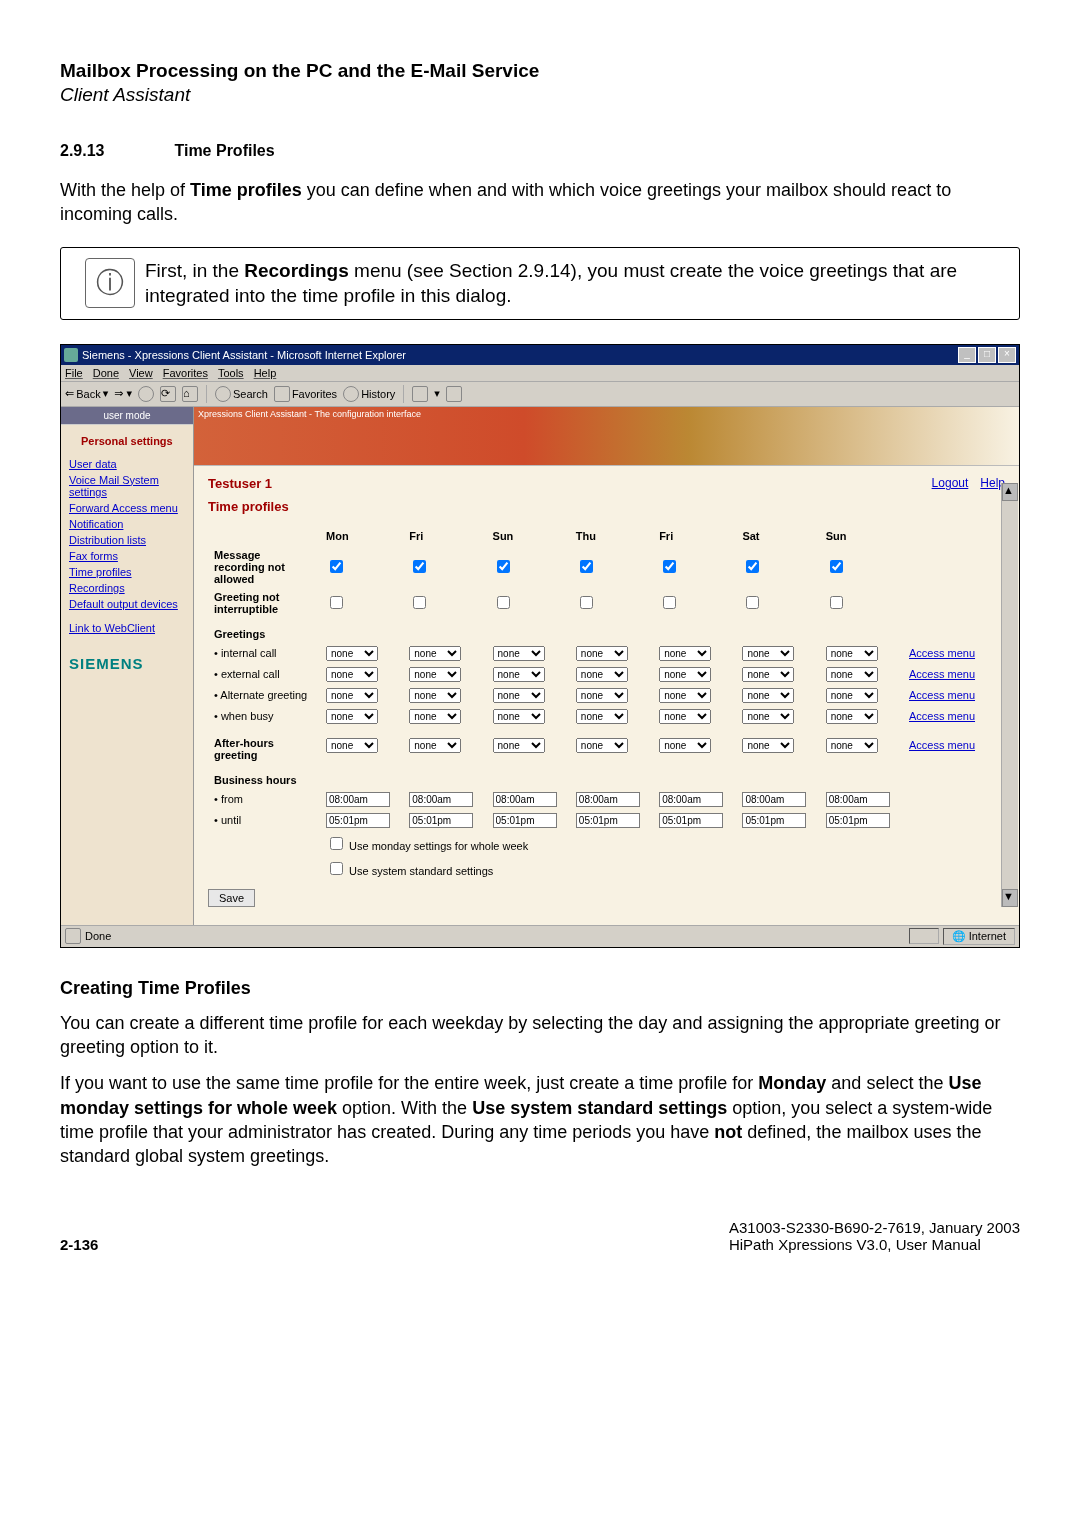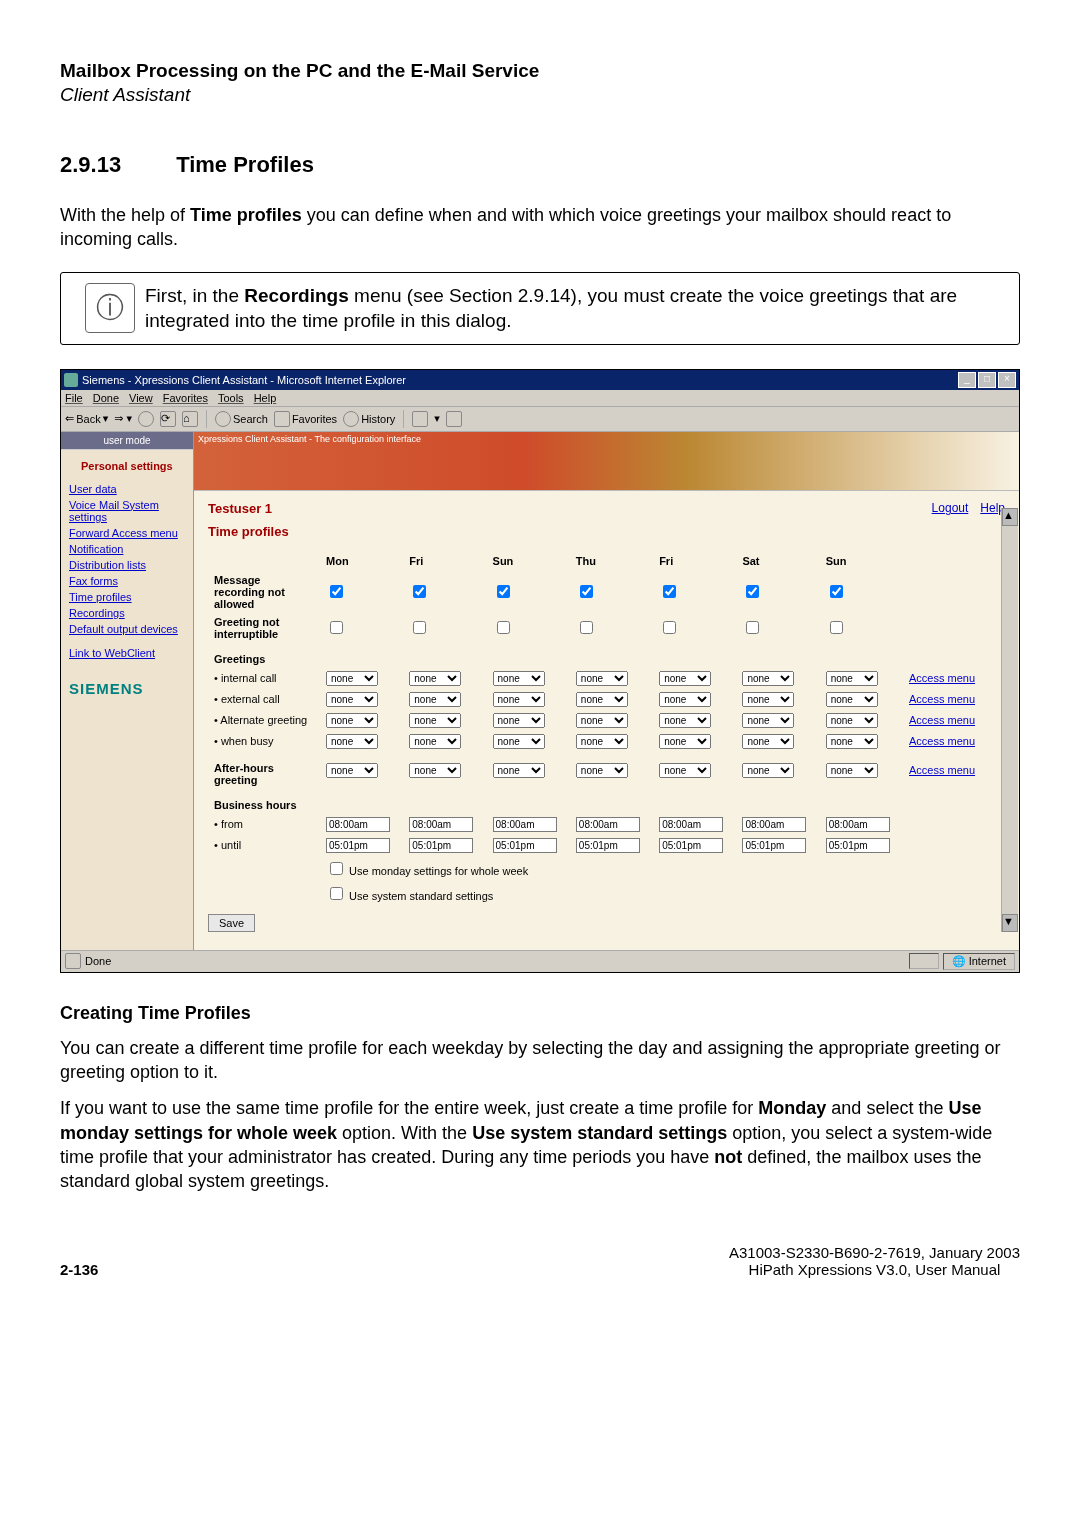--- a/index.html
+++ b/index.html
@@ -4,24 +4,24 @@
 <style>
   body {
     font-family: Arial, Helvetica, sans-serif;
     font-size: 18px;
     color: #000;
     width: 1080px;
     margin: 0;
     padding: 60px 60px 40px 60px;
     box-sizing: border-box;
   }
-  .doc-header { margin-bottom: 46px; }
+  .doc-header { margin-bottom: 36px; }
   .doc-header .title { font-weight: bold; font-size: 19px; }
   .doc-header .subtitle { font-style: italic; font-size: 19px; margin-top: 2px; }
-  .section-heading { font-weight: bold; font-size: 22px; margin: 20px 0 25px 0; }
+  .section-heading { font-weight: bold; font-size: 16px; margin: 20px 0 18px 0; }
   .section-heading .num { display:inline-block; width:110px; }
   p { line-height: 1.35; margin: 12px 0; }
   .info-box { display:flex; align-items:center; border:1px solid #000; border-radius:3px; padding:10px 14px; margin:20px 0 24px 0; }
   .info-box .icon-col { width:70px; display:flex; align-items:center; justify-content:center; }
   .info-box .icon-frame { border:1px solid #666; border-radius:4px; width:48px; height:48px; display:flex; align-items:center; justify-content:center; font-size:28px; color:#555;}
   .info-box .text-col { flex:1; font-size:19px; line-height:1.35; }
 
   
   .screenshot {
     border:1px solid #000;
@@ -81,21 +81,21 @@
   .scroll-hint .thumb-top{position:absolute;top:0;left:0;right:0;height:16px;background:#bbb;border:1px solid #888;}
   .scroll-hint .thumb-bot{position:absolute;bottom:0;left:0;right:0;height:16px;background:#bbb;border:1px solid #888;}
 
   .statusbar{ display:flex; align-items:center; background:#d4d0c8; border-top:1px solid #aaa; font-size:11px; padding:2px 4px;}
   .statusbar .s-icon{width:14px;height:14px;display:inline-block;border:1px solid #888;border-radius:2px;margin-right:4px;}
   .statusbar .spacer{flex:1;}
   .statusbar .zone{border:1px inset #aaa;padding:1px 8px;margin-left:4px;}
 
   .subheading { font-weight:bold; font-size:18px; margin-top:30px; margin-bottom:6px;}
   .footer{ margin-top:50px; font-size:15px;}
-  .footer-right{text-align:center;}
+  .footer-right{text-align:left;}
   .footer-row{display:flex;justify-content:space-between;align-items:flex-end;}
 </style>
 </head>
 <body>
 
 <div class="doc-header">
   <div class="title">Mailbox Processing on the PC and the E-Mail Service</div>
   <div class="subtitle">Client Assistant</div>
 </div>
 

